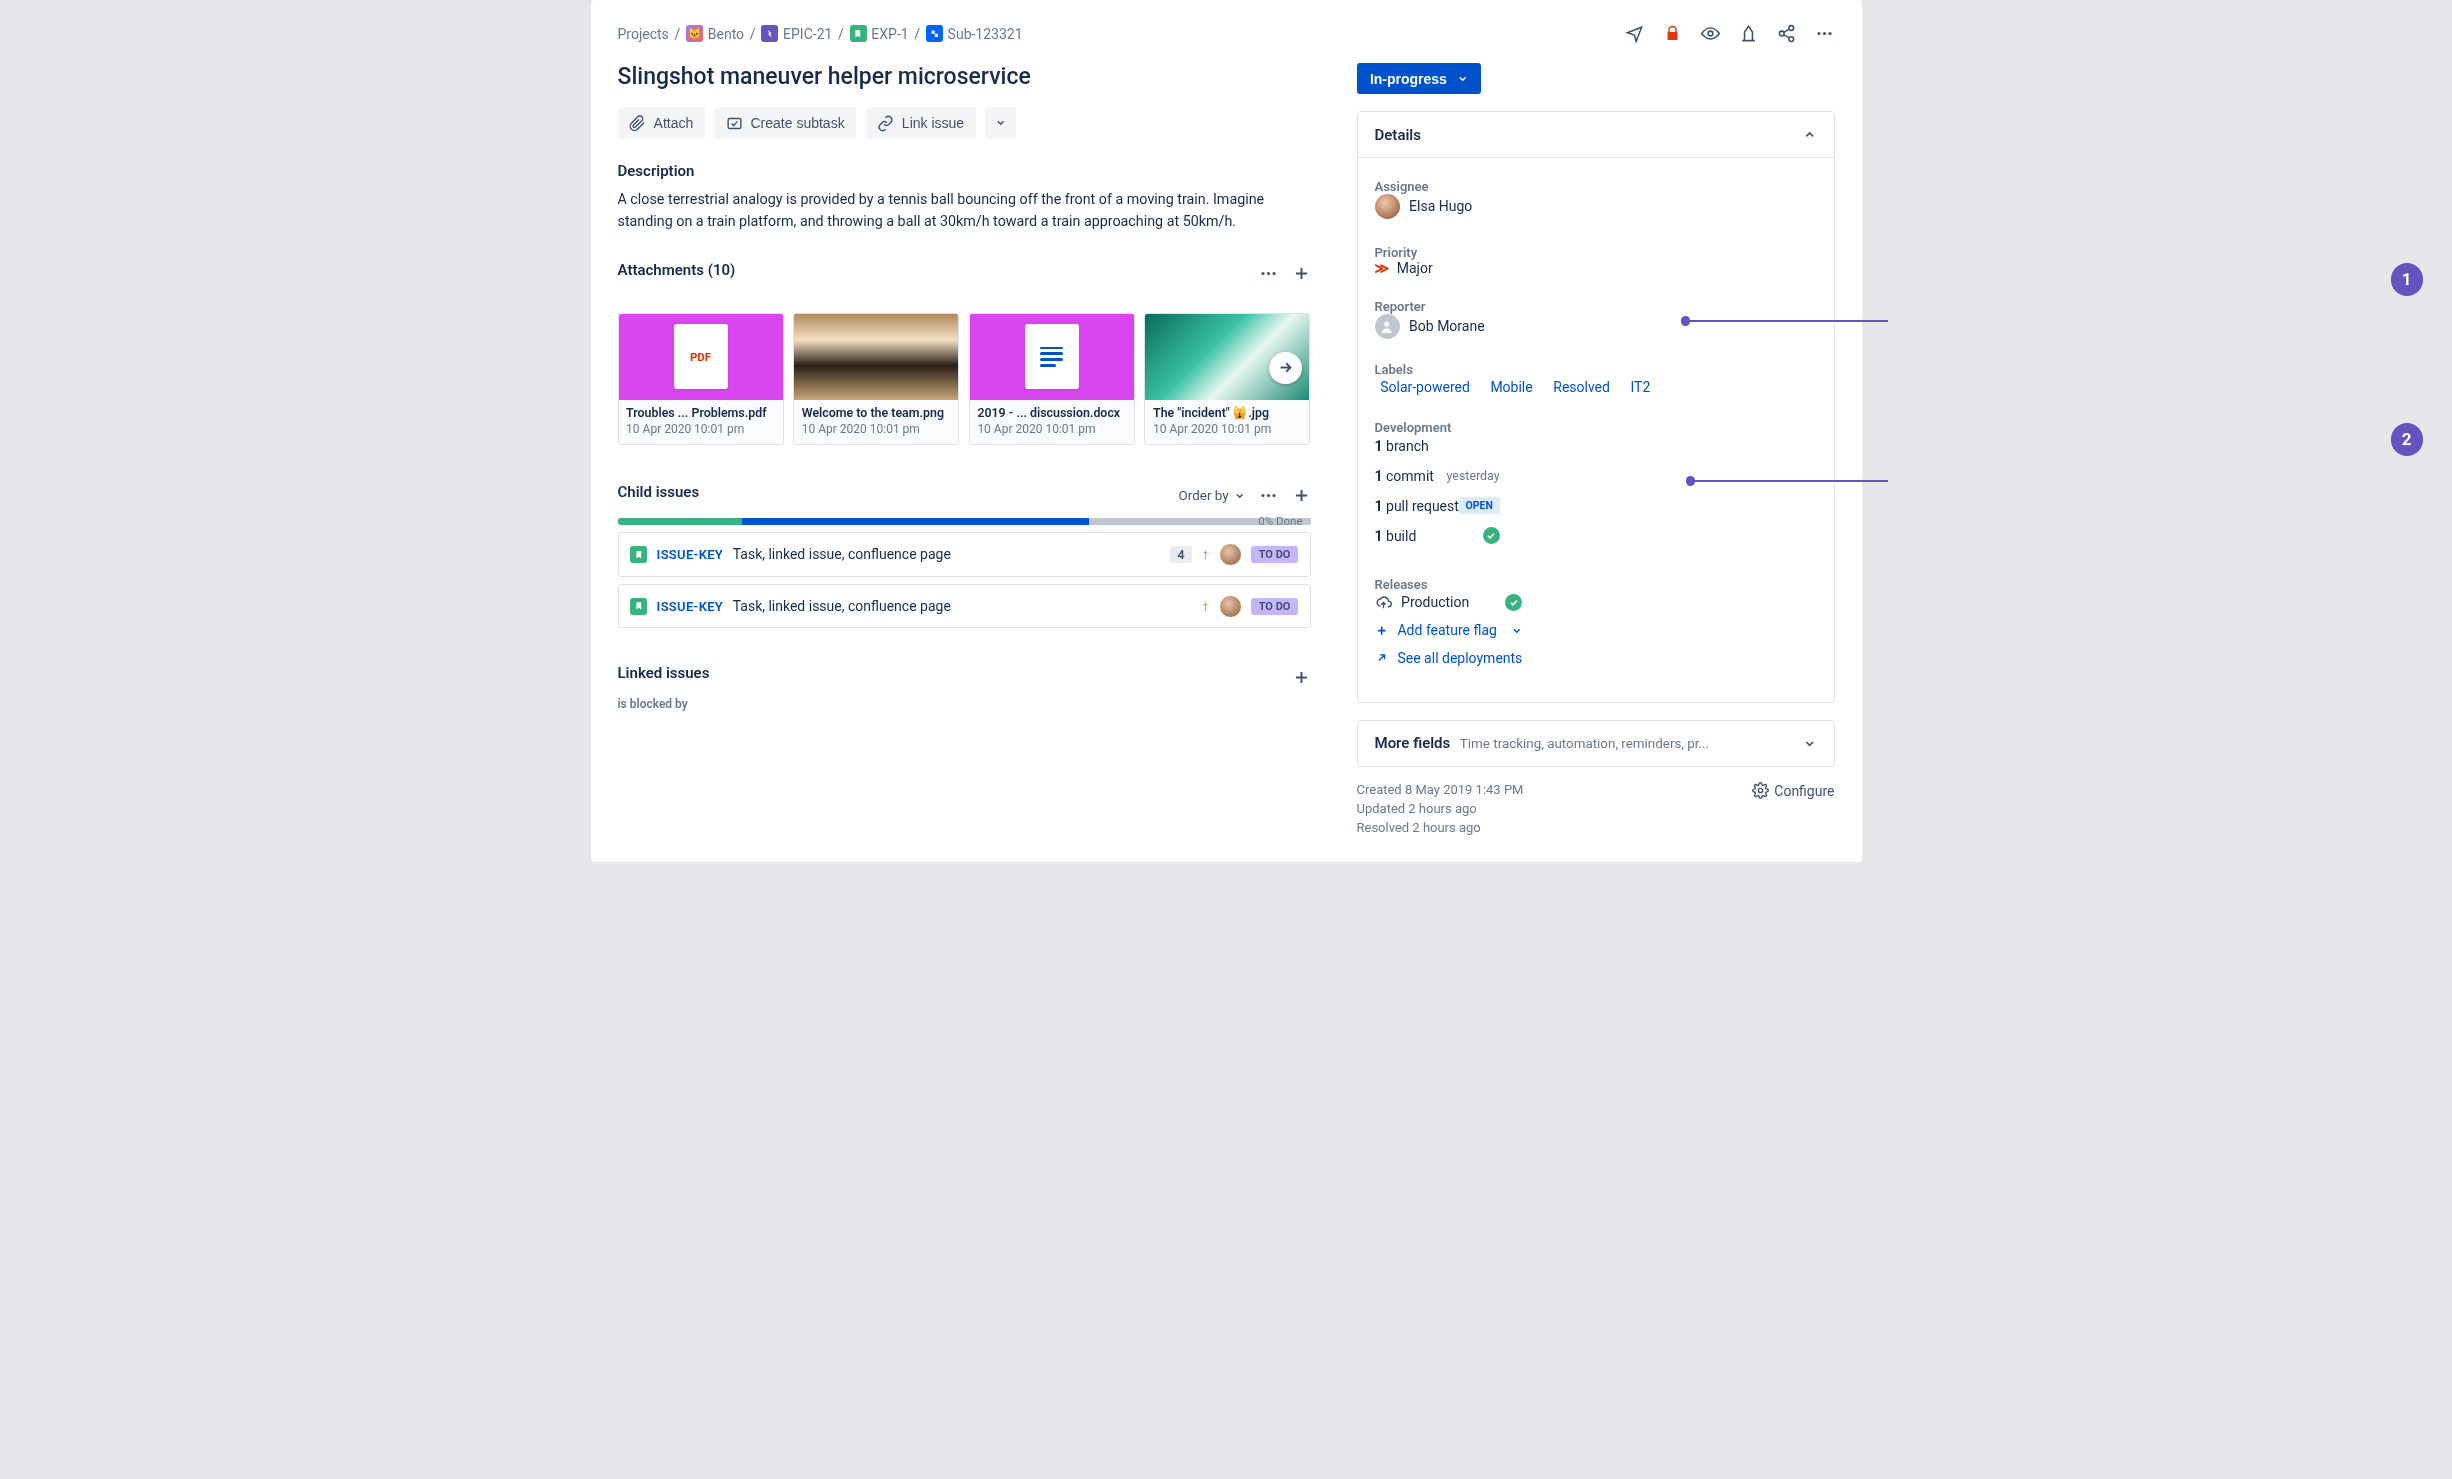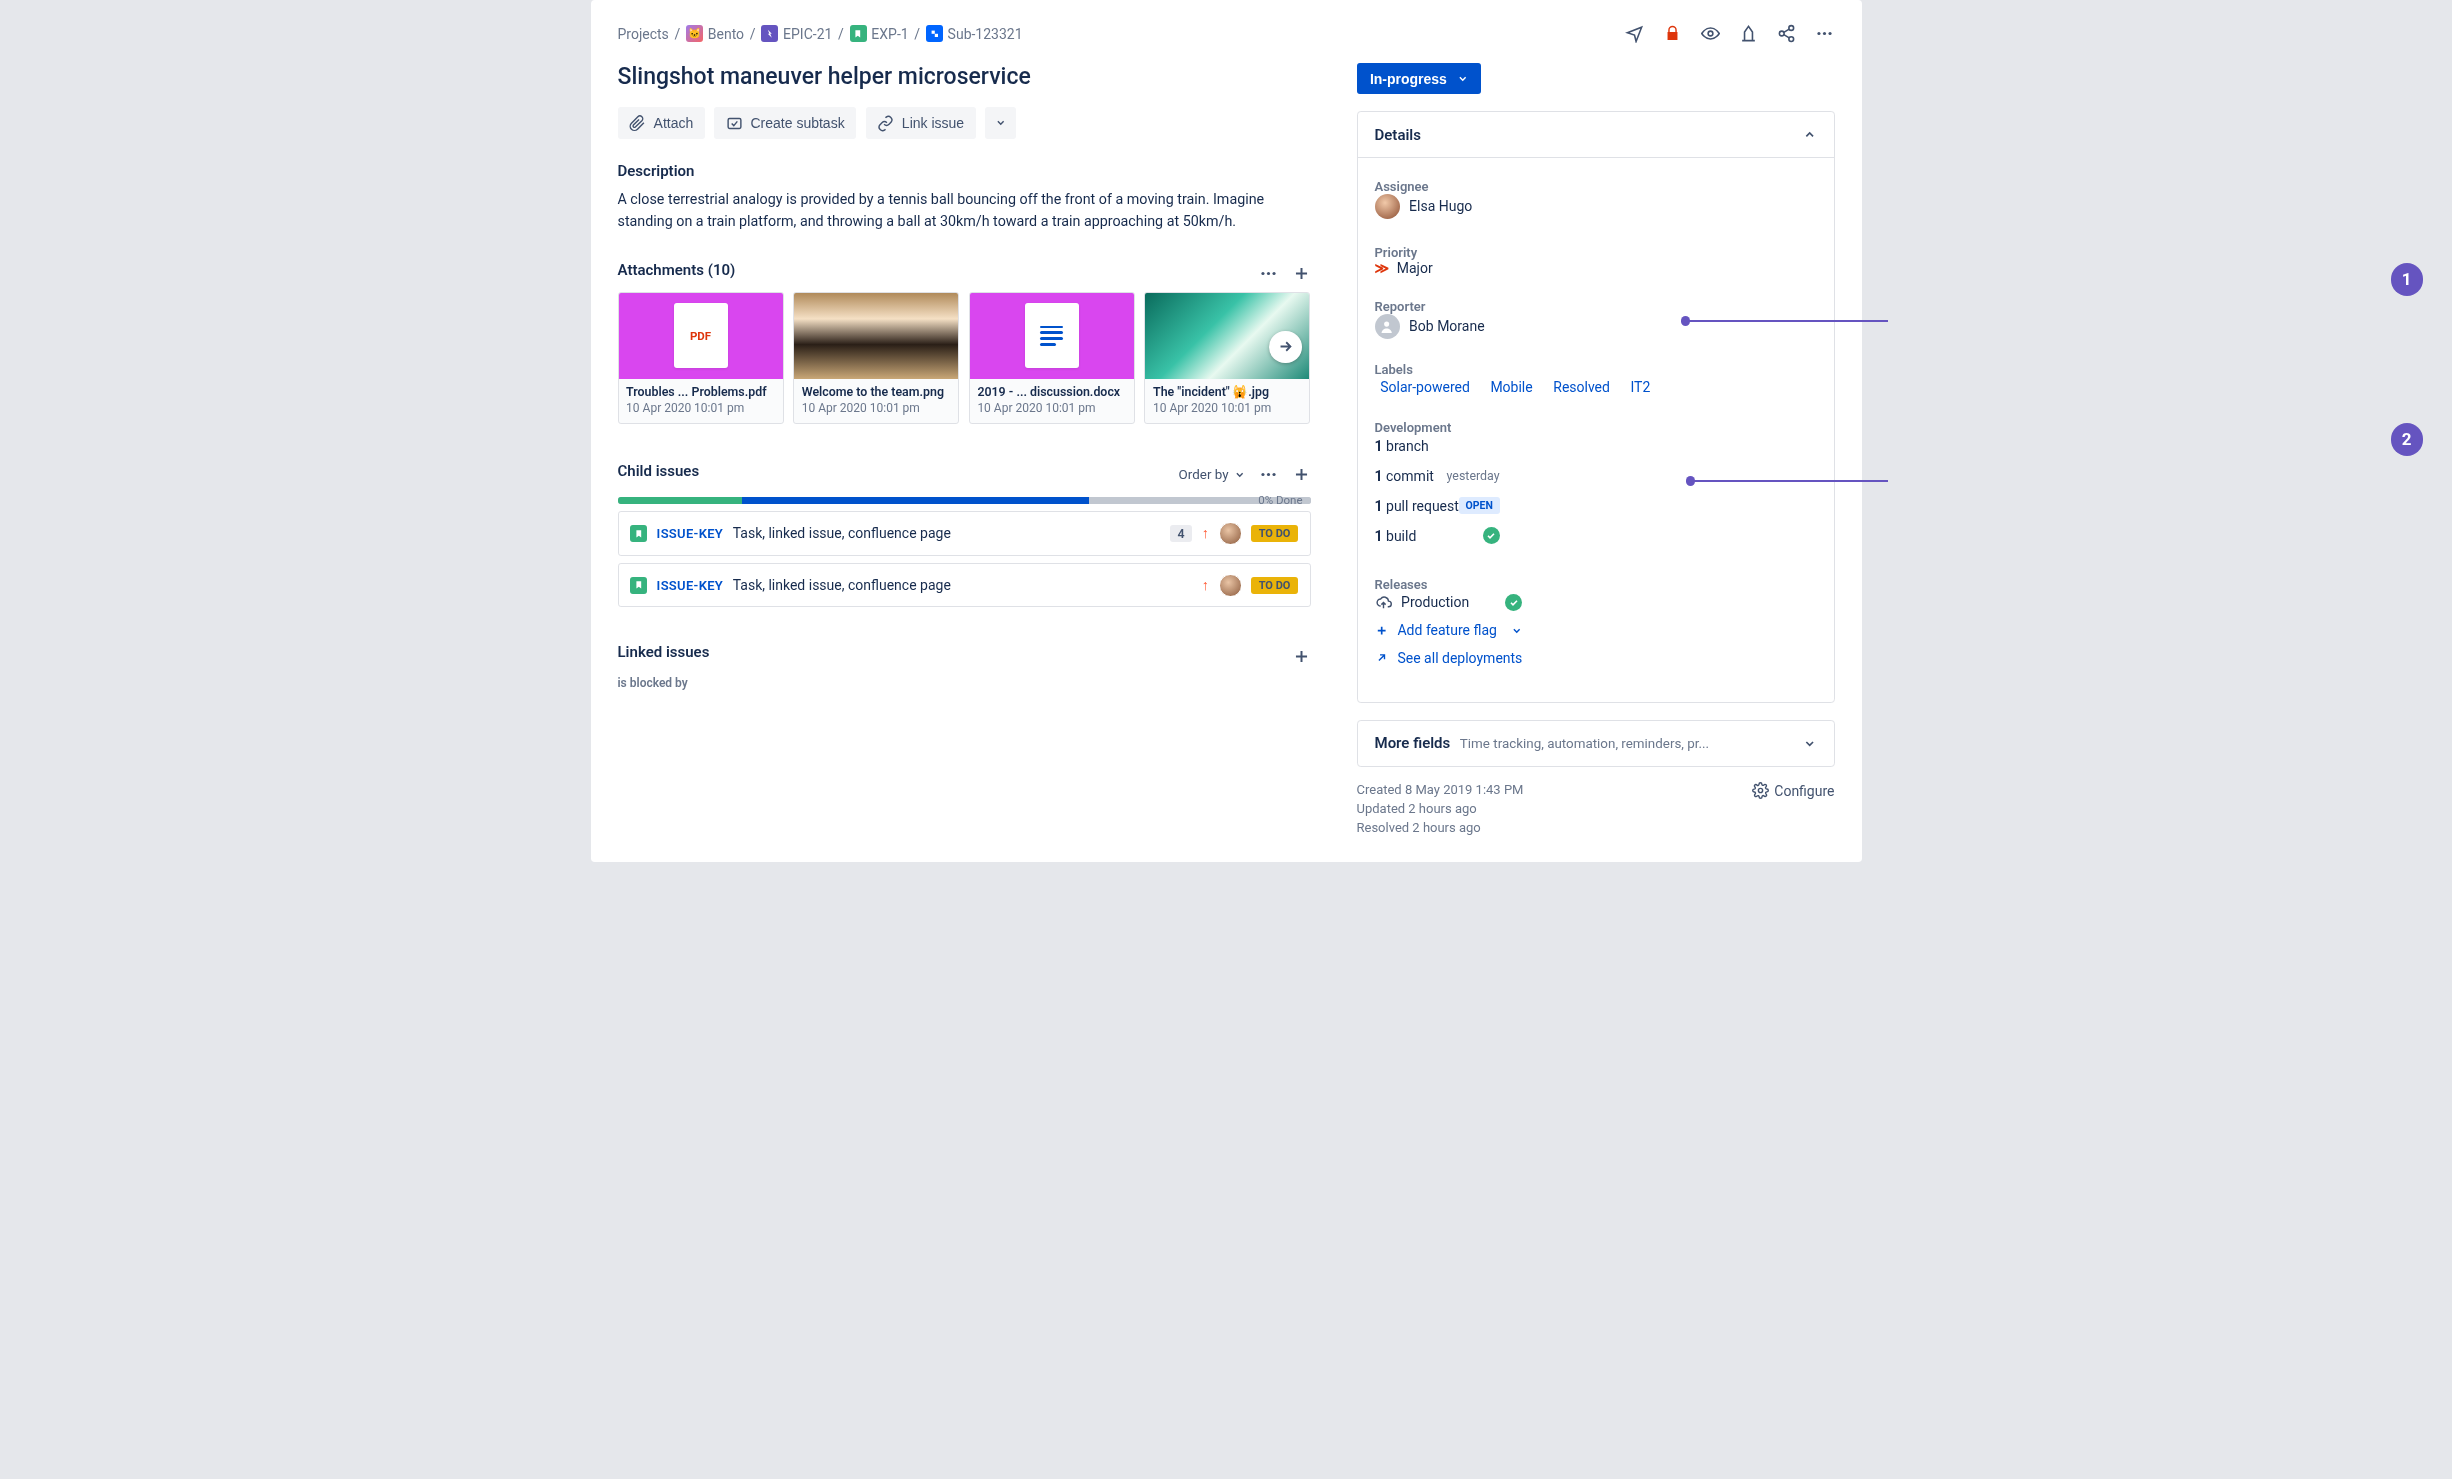--- a/index.html
+++ b/index.html
@@ -36,21 +36,21 @@
 .side { width: 478px; flex-shrink: 0; position: relative; }
 
 .title { font-size: 23px; font-weight: 500; color: #172b4d; margin-bottom: 17px; }
 .actions { display: flex; gap: 9.6px; margin-bottom: 23px; }
 .btn { background: #f4f5f7; border: none; border-radius: 2.9px; padding: 7.6px 11.5px; font-size: 14px; color: #42526e; cursor: pointer; display: inline-flex; align-items: center; gap: 7.6px; }
 .btn-caret { padding: 7.6px 9.6px; }
 
 .section-h { font-size: 15px; font-weight: 600; margin-bottom: 7.6px; }
 .desc { font-size: 14.3px; line-height: 1.55; color: #172b4d; margin-bottom: 29px; max-width: 688px; }
 
-.att-head { display: flex; justify-content: space-between; align-items: center; margin-bottom: 5px; text-align: right; }
+.att-head { display: flex; justify-content: space-between; align-items: center; margin-bottom: 26px; text-align: right; }
 .att-head .controls { display: flex; gap: 13.4px; color: #42526e; }
 .att-grid { display: flex; gap: 9.6px; position: relative; }
 .att-card { width: 168px; border: 1px solid #dfe1e6; border-radius: 2.9px; overflow: hidden; background: #fafbfc; cursor: pointer; }
 .att-thumb { height: 86px; display: flex; align-items: center; justify-content: center; background: #d946ef; position: relative; }
 .pdf-chip { background: #fff; box-shadow: 0 1px 2.9px rgba(0,0,0,0.1); width: 54px; height: 65px; border-radius: 2.9px; display: flex; align-items: center; justify-content: center; font-weight: 700; color: #de350b; font-size: 11.5px;}
 .doc-chip { background: #fff; box-shadow: 0 1px 2.9px rgba(0,0,0,0.1); width: 54px; height: 65px; border-radius: 2.9px; display: flex; align-items: center; justify-content: center; }
 .doc-lines { display: flex; flex-direction: column; gap: 2.9px; }
 .doc-lines span { display: block; width: 23px; height: 2.9px; background: #0052cc; border-radius: 1.9px; }
 .att-thumb.img1 { background: linear-gradient(180deg,#b08a5a 0%, #f5e0c5 30%, #2a1f17 60%, #c9a777 100%); }
 .att-thumb.img2 { background: linear-gradient(135deg,#0a6b5c 0%, #39c2a7 40%, #e8f9f0 60%, #1e8a78 100%); }
@@ -65,21 +65,21 @@
 .progress-wrap { position: relative; margin-bottom: 5.7px; }
 .progress { height: 6.7px; background: #c1c7d0; border-radius: 2.9px; overflow: hidden; display: flex; }
 .progress .done { background: #36b37e; width: 18%; }
 .progress .inprog { background: #0052cc; width: 50%; }
 .progress .todo { background: #c1c7d0; flex: 1; }
 .progress-label { position: absolute; right: 8px; top: -3.8px; font-size: 11.5px; color: #6b778c; }
 .issue-row { display: flex; align-items: center; gap: 9.6px; border: 1px solid #dfe1e6; border-radius: 2.9px; padding: 9.6px 11.5px; margin-top: 7.6px; cursor: pointer; }
 .issue-row .sq { width: 17px; height: 17px; background: #36b37e; border-radius: 2.9px; display: flex; align-items: center; justify-content: center; }
 .issue-row .key { color: #0052cc; font-weight: 600; font-size: 13px; letter-spacing: 0.3px; }
 .issue-row .summary { flex: 1; color: #172b4d; font-size: 14px; }
-.lozenge { background: #eab308; border-radius: 2.9px; padding: 1.9px 7.6px; font-size: 11px; font-weight: 700; color: #42526e; }
+.lozenge { background: #c4b5fd; border-radius: 2.9px; padding: 1.9px 7.6px; font-size: 11px; font-weight: 700; color: #42526e; }
 .badge-num { background: #ebecf0; border-radius: 2.9px; padding: 1px 7.6px; font-size: 12.4px; color: #42526e; font-weight: 600; }
 .pri-up { color: #ff5630; font-size: 14.3px; font-weight: 700; }
 .avatar-sm { width: 23px; height: 23px; border-radius: 50%; background: radial-gradient(circle at 40% 35%, #e9c4a5, #8b5a3c); border: 1px solid #fff; }
 
 .linked-head { display: flex; justify-content: space-between; align-items: center; margin-top: 36px; }
 .link-sub { font-size: 12px; font-weight: 600; color: #6b778c; margin-top: 7.6px; }
 
 .status-btn { background: #0052cc; color: #fff; border: none; border-radius: 2.9px; padding: 7.6px 13.4px; font-size: 14px; font-weight: 600; display: inline-flex; align-items: center; gap: 9.6px; cursor: pointer; }
 .panel { border: 1px solid #dfe1e6; border-radius: 3.8px; margin-top: 17px; }
 .panel-head { padding: 13.4px 17px; font-weight: 600; font-size: 15px; display: flex; justify-content: space-between; align-items: center; cursor: pointer; border-bottom: 1px solid #dfe1e6; }

